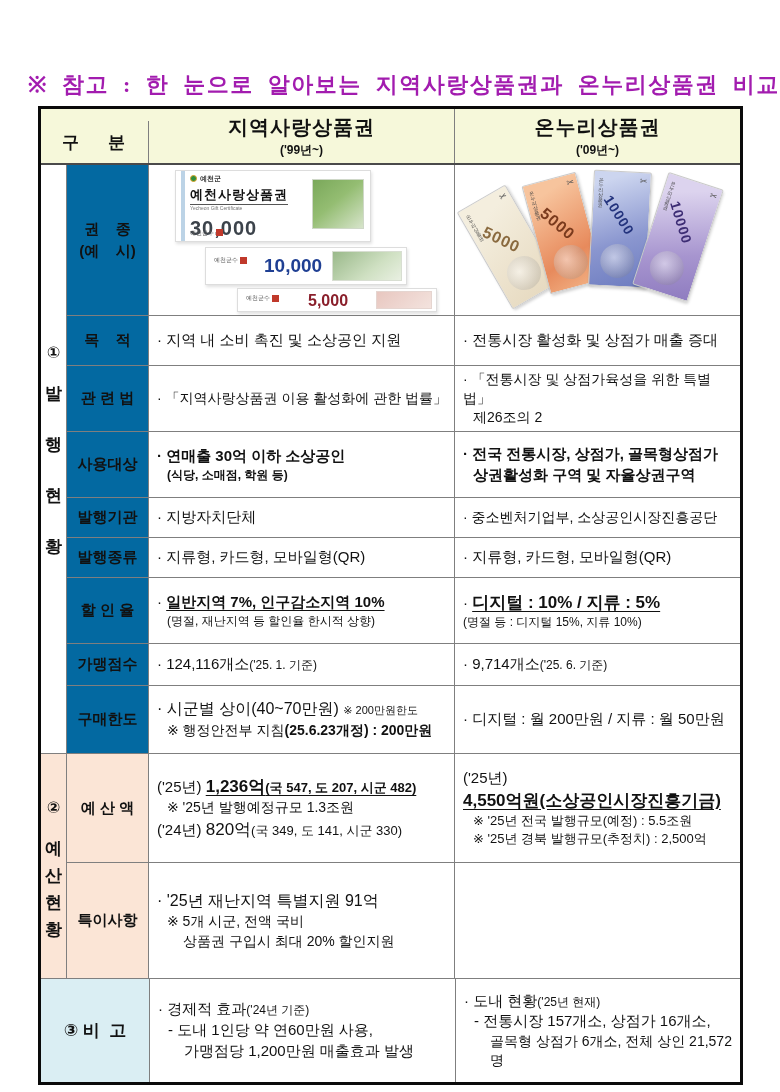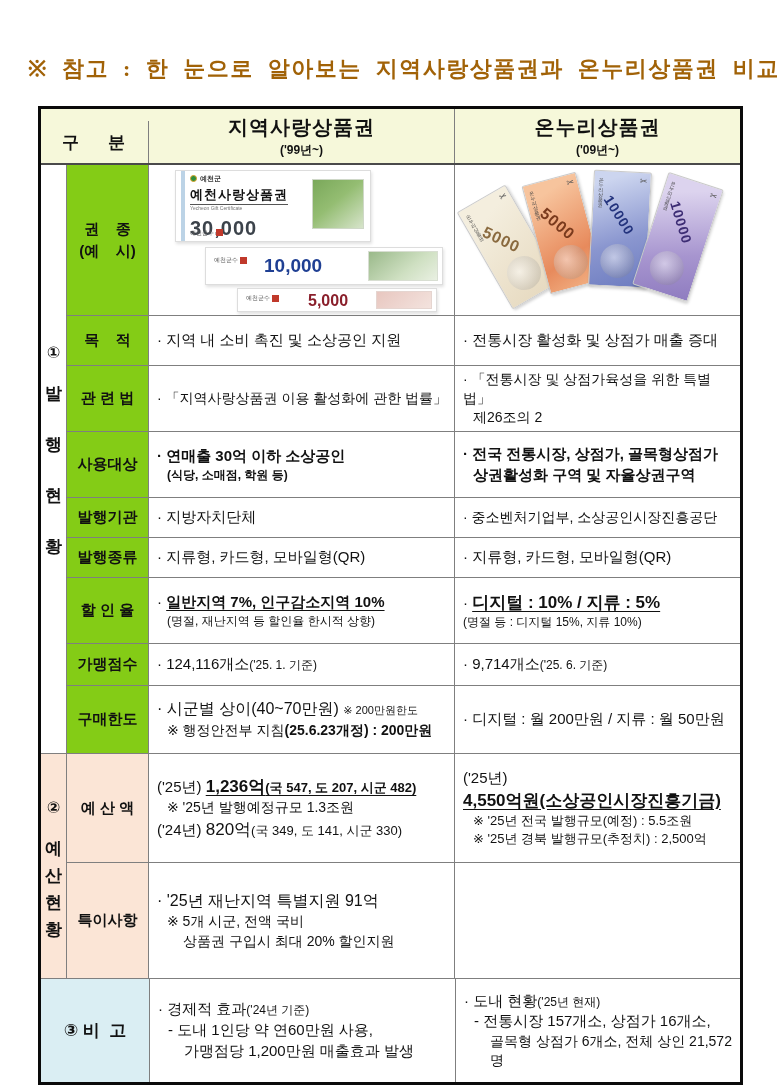--- a/index.html
+++ b/index.html
@@ -1,21 +1,21 @@
 <!DOCTYPE html>
 <html><head>
 <meta charset="utf-8">
 <style>
   * { margin:0; padding:0; box-sizing:border-box; }
   html,body { width:780px; height:1092px; background:#ffffff; overflow:hidden; }
   body { font-family:"Liberation Sans","DejaVu Sans",sans-serif; color:#111; position:relative; }
 
-  .doc-title { position:absolute; left:28px; top:52px; width:730px;
+  .doc-title { position:absolute; left:28px; top:68px; width:730px;
     font-family:"Liberation Serif","DejaVu Serif",serif; font-size:22px; font-weight:bold;
-    letter-spacing:1.5px; word-spacing:7px; white-space:pre; color:#a16207; }
+    letter-spacing:1.5px; word-spacing:7px; white-space:pre; color:#a21caf; }
   .doc-title .tmark { margin-right:14px; }
 
   .tbl { position:absolute; left:38px; top:106px; width:705px; border:3px solid #0a0a0a; background:#fff; }
 
   
   .thead { display:flex; height:56px; background:#f6f8da; border-bottom:2px solid #4a4a4a; }
   .th { display:flex; flex-direction:column; align-items:center; justify-content:center; }
   .th-gubun { width:108px; border-right:1px solid #7f7f7f; font-size:17px; font-weight:bold; white-space:pre; letter-spacing:2px;margin-top:12px; }
   .th-local { width:306px; border-right:1px solid #7f7f7f;justify-content:center; }
   .th-onnuri { flex:1; }
@@ -28,21 +28,21 @@
   .gcell { width:26px; display:flex; flex-direction:column; align-items:center; justify-content:center;
            border-right:1px solid #7f7f7f; background:#fff; }
   .gnum { font-size:16px; font-weight:bold; margin-bottom:10px; }
   .vtext { writing-mode:vertical-rl; text-orientation:upright; font-weight:bold; font-size:17px; }
   .sec1 .vtext { letter-spacing:34px; }
   .sec2 .gcell { background:#fbe5d6; }
   .sec2 .vtext { letter-spacing:10px; }
   .srows { flex:1; }
   .row { display:flex; }
   .row + .row { border-top:1px solid #7f7f7f; }
-  .cat { width:82px; border-right:1px solid #7f7f7f; background:#84cc16;
+  .cat { width:82px; border-right:1px solid #7f7f7f; background:#0369a1;
          display:flex; flex-direction:column; align-items:center; justify-content:center;
          font-weight:bold; font-size:15px; white-space:pre; text-align:center; line-height:1.5; }
   .sec2 .cat { background:#fbe5d6; }
   .c1 { width:306px; border-right:1px solid #7f7f7f; }
   .c2 { flex:1; }
   .cell { display:flex; flex-direction:column; justify-content:center; padding:5px 4px 5px 8px;
           font-size:15px; line-height:1.38; }
   .b { font-weight:bold; }
   .u { text-decoration:underline; text-underline-offset:3px; }
   .sm { font-size:12px; }
@@ -65,21 +65,21 @@
   .logo-row { display:flex; align-items:center; gap:3px; }
   .logo-dot { width:7px; height:7px; border-radius:50%; background:#2f8f3e; border:1px solid #d8a023; }
   .logo-txt { font-size:7px; font-weight:bold; color:#333; }
   .note1 .ctitle { font-size:13px; font-weight:bold; letter-spacing:1px; border-bottom:1px solid #555; display:inline-block; margin-top:1px; }
   .note1 .csub { font-size:5px; color:#777; }
   .note1 .cnum { font-size:20px; font-weight:bold; color:#3c434b; letter-spacing:1px; margin-top:4px; }
   .thumb { position:absolute; right:6px; top:8px; width:52px; height:50px;
            background:linear-gradient(140deg,#7aa85a 0%,#94bd72 45%,#d7e4cb 100%); border:1px solid #cfd8c8; }
   .signer { position:absolute; left:14px; bottom:4px; font-size:6px; color:#555; display:flex; align-items:center; gap:2px; }
   .seal { display:inline-block; width:7px; height:7px; background:#c0392b; }
-  .note2 { left:56px; top:82px; width:238px; height:38px; }
+  .note2 { left:56px; top:82px; width:202px; height:38px; }
   .note2 .cnum { position:absolute; left:58px; top:5px; font-size:19px; font-weight:bold; color:#1f3f93; }
   .note2 .thumb2 { position:absolute; right:4px; top:3px; width:70px; height:30px;
            background:linear-gradient(140deg,#9ab98a,#cfe0c2 60%,#e9f0e2); border:1px solid #d8ded2; }
   .note3 { left:88px; top:123px; width:200px; height:24px; }
   .note3 .cnum { position:absolute; left:70px; top:1px; font-size:16px; font-weight:bold; color:#8a1f2b; }
   .note3 .thumb3 { position:absolute; right:4px; top:2px; width:56px; height:18px;
            background:linear-gradient(140deg,#e8c7c0,#f3e3de); border:1px solid #e5d5d0; }
   .signer2 { position:absolute; left:8px; top:8px; font-size:6px; color:#555; display:flex; align-items:center; gap:2px; }
 
   

